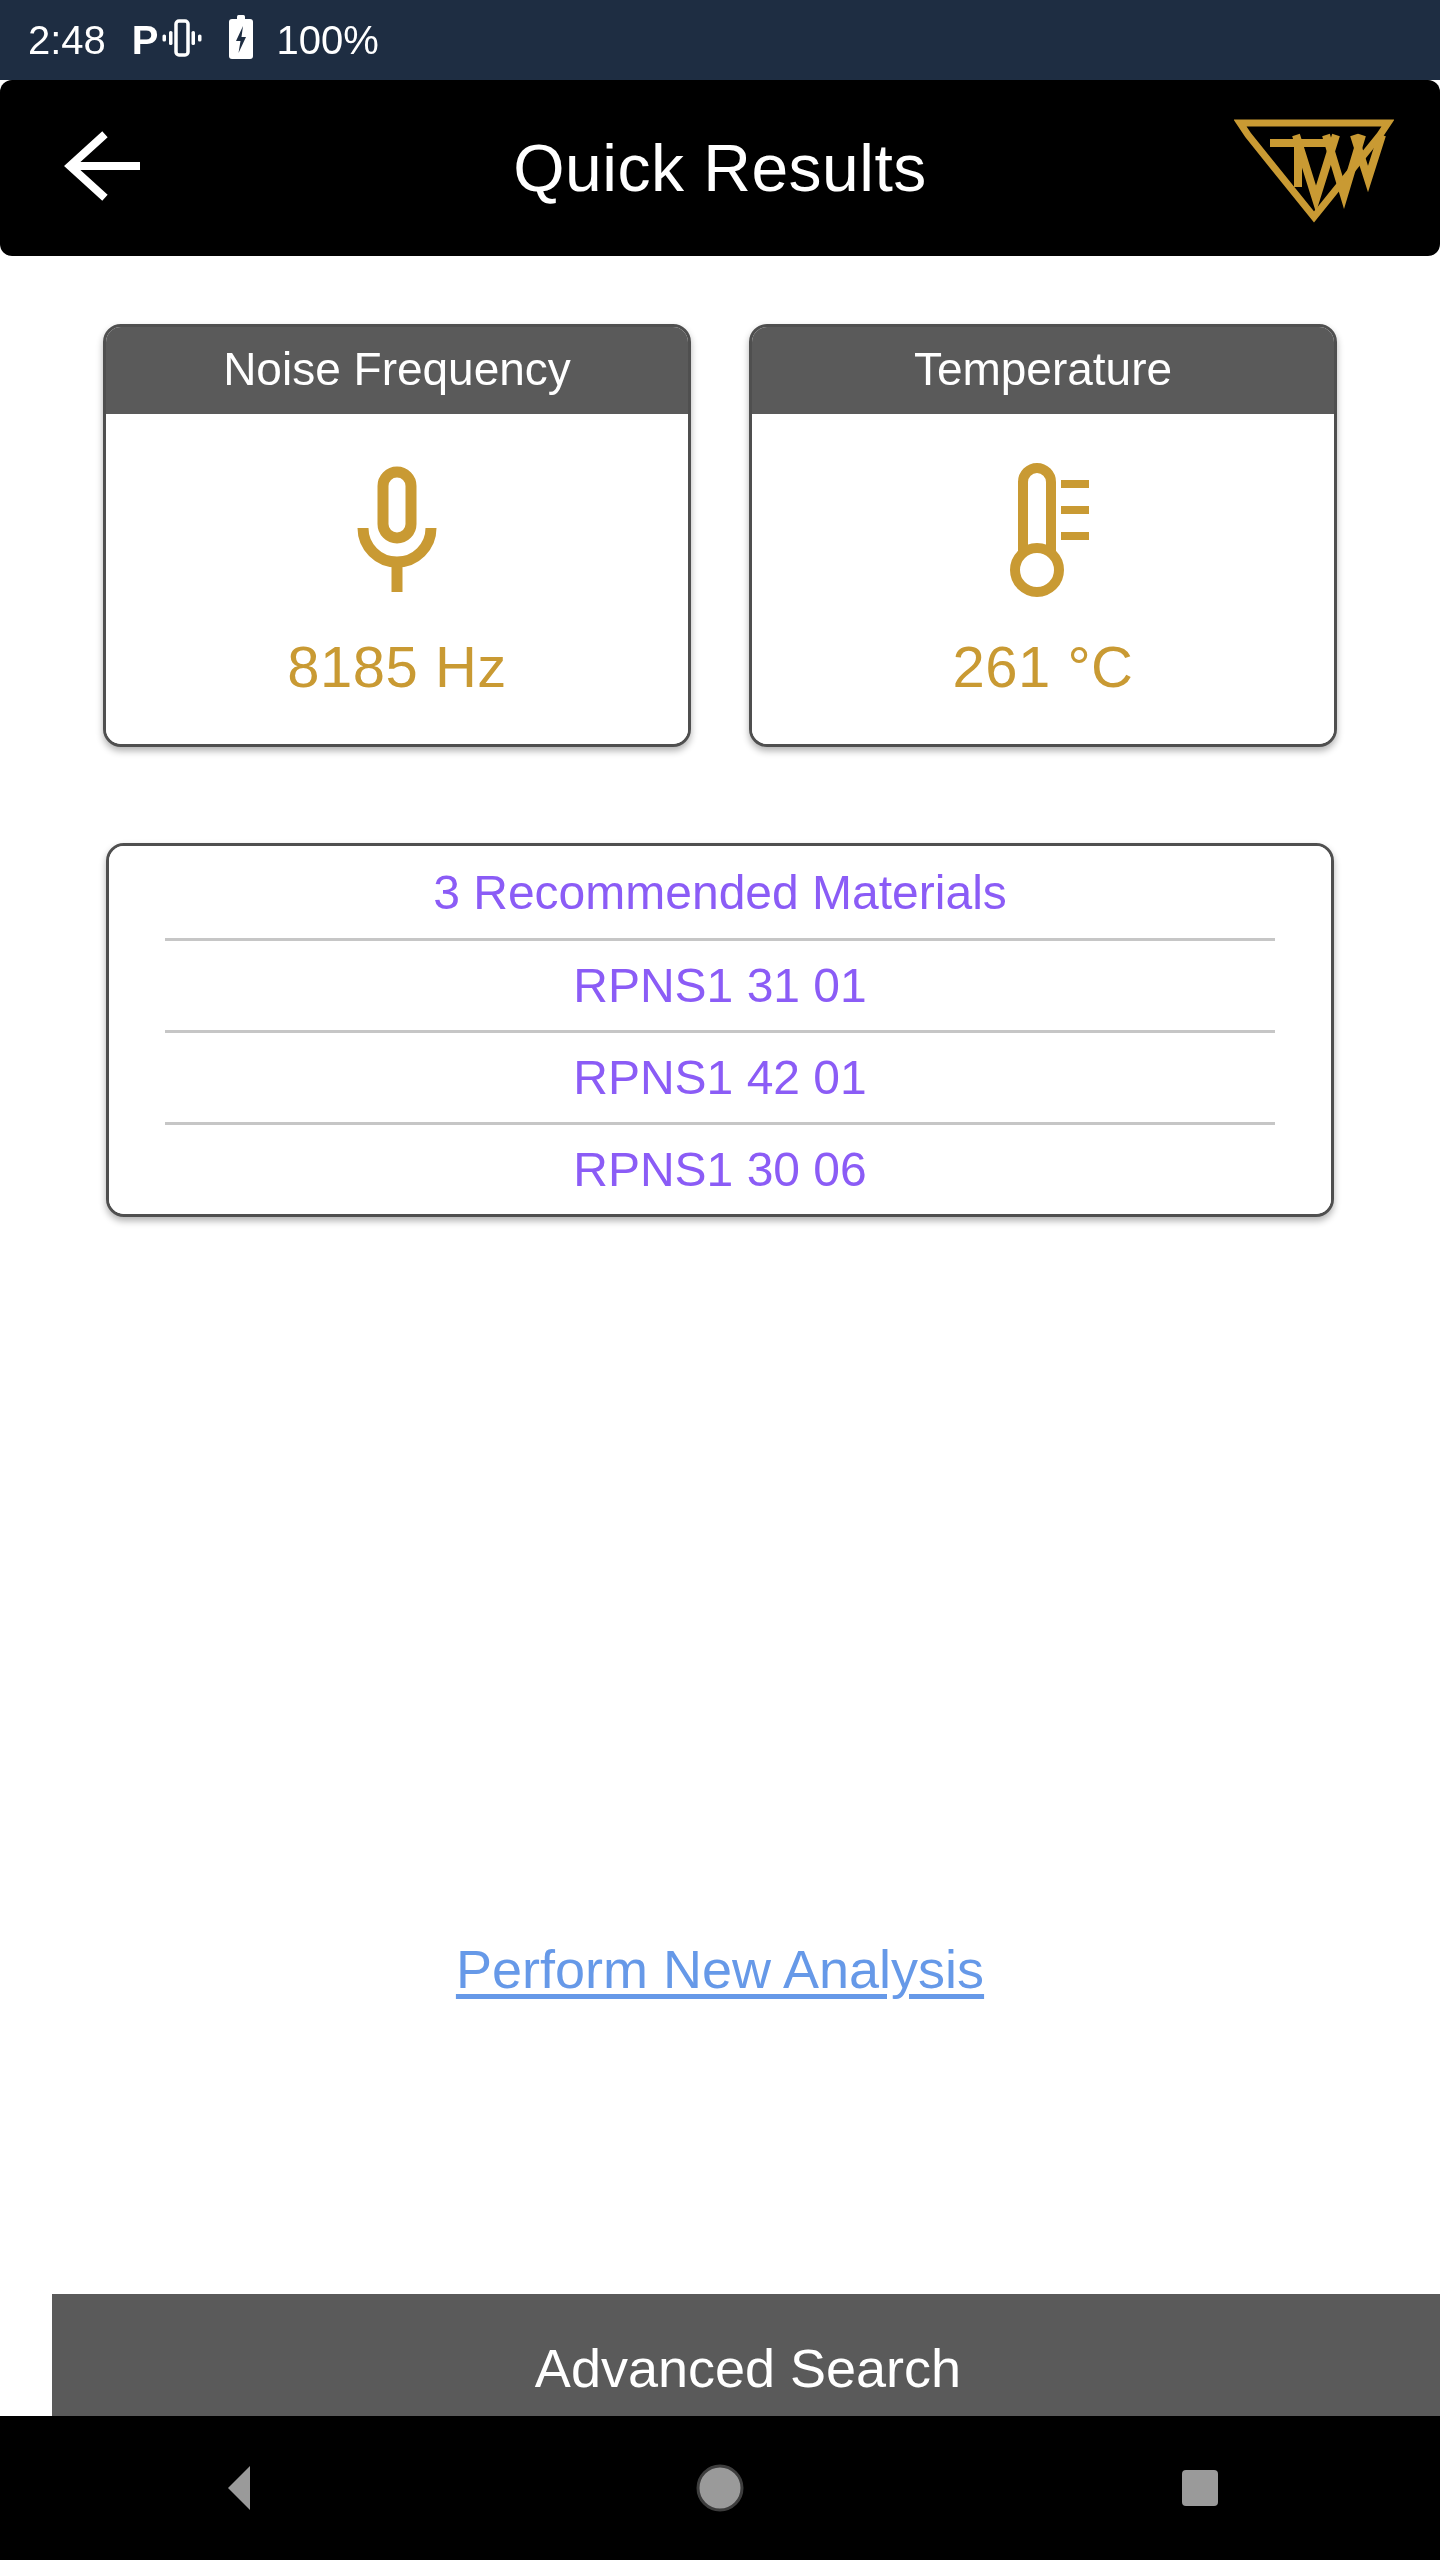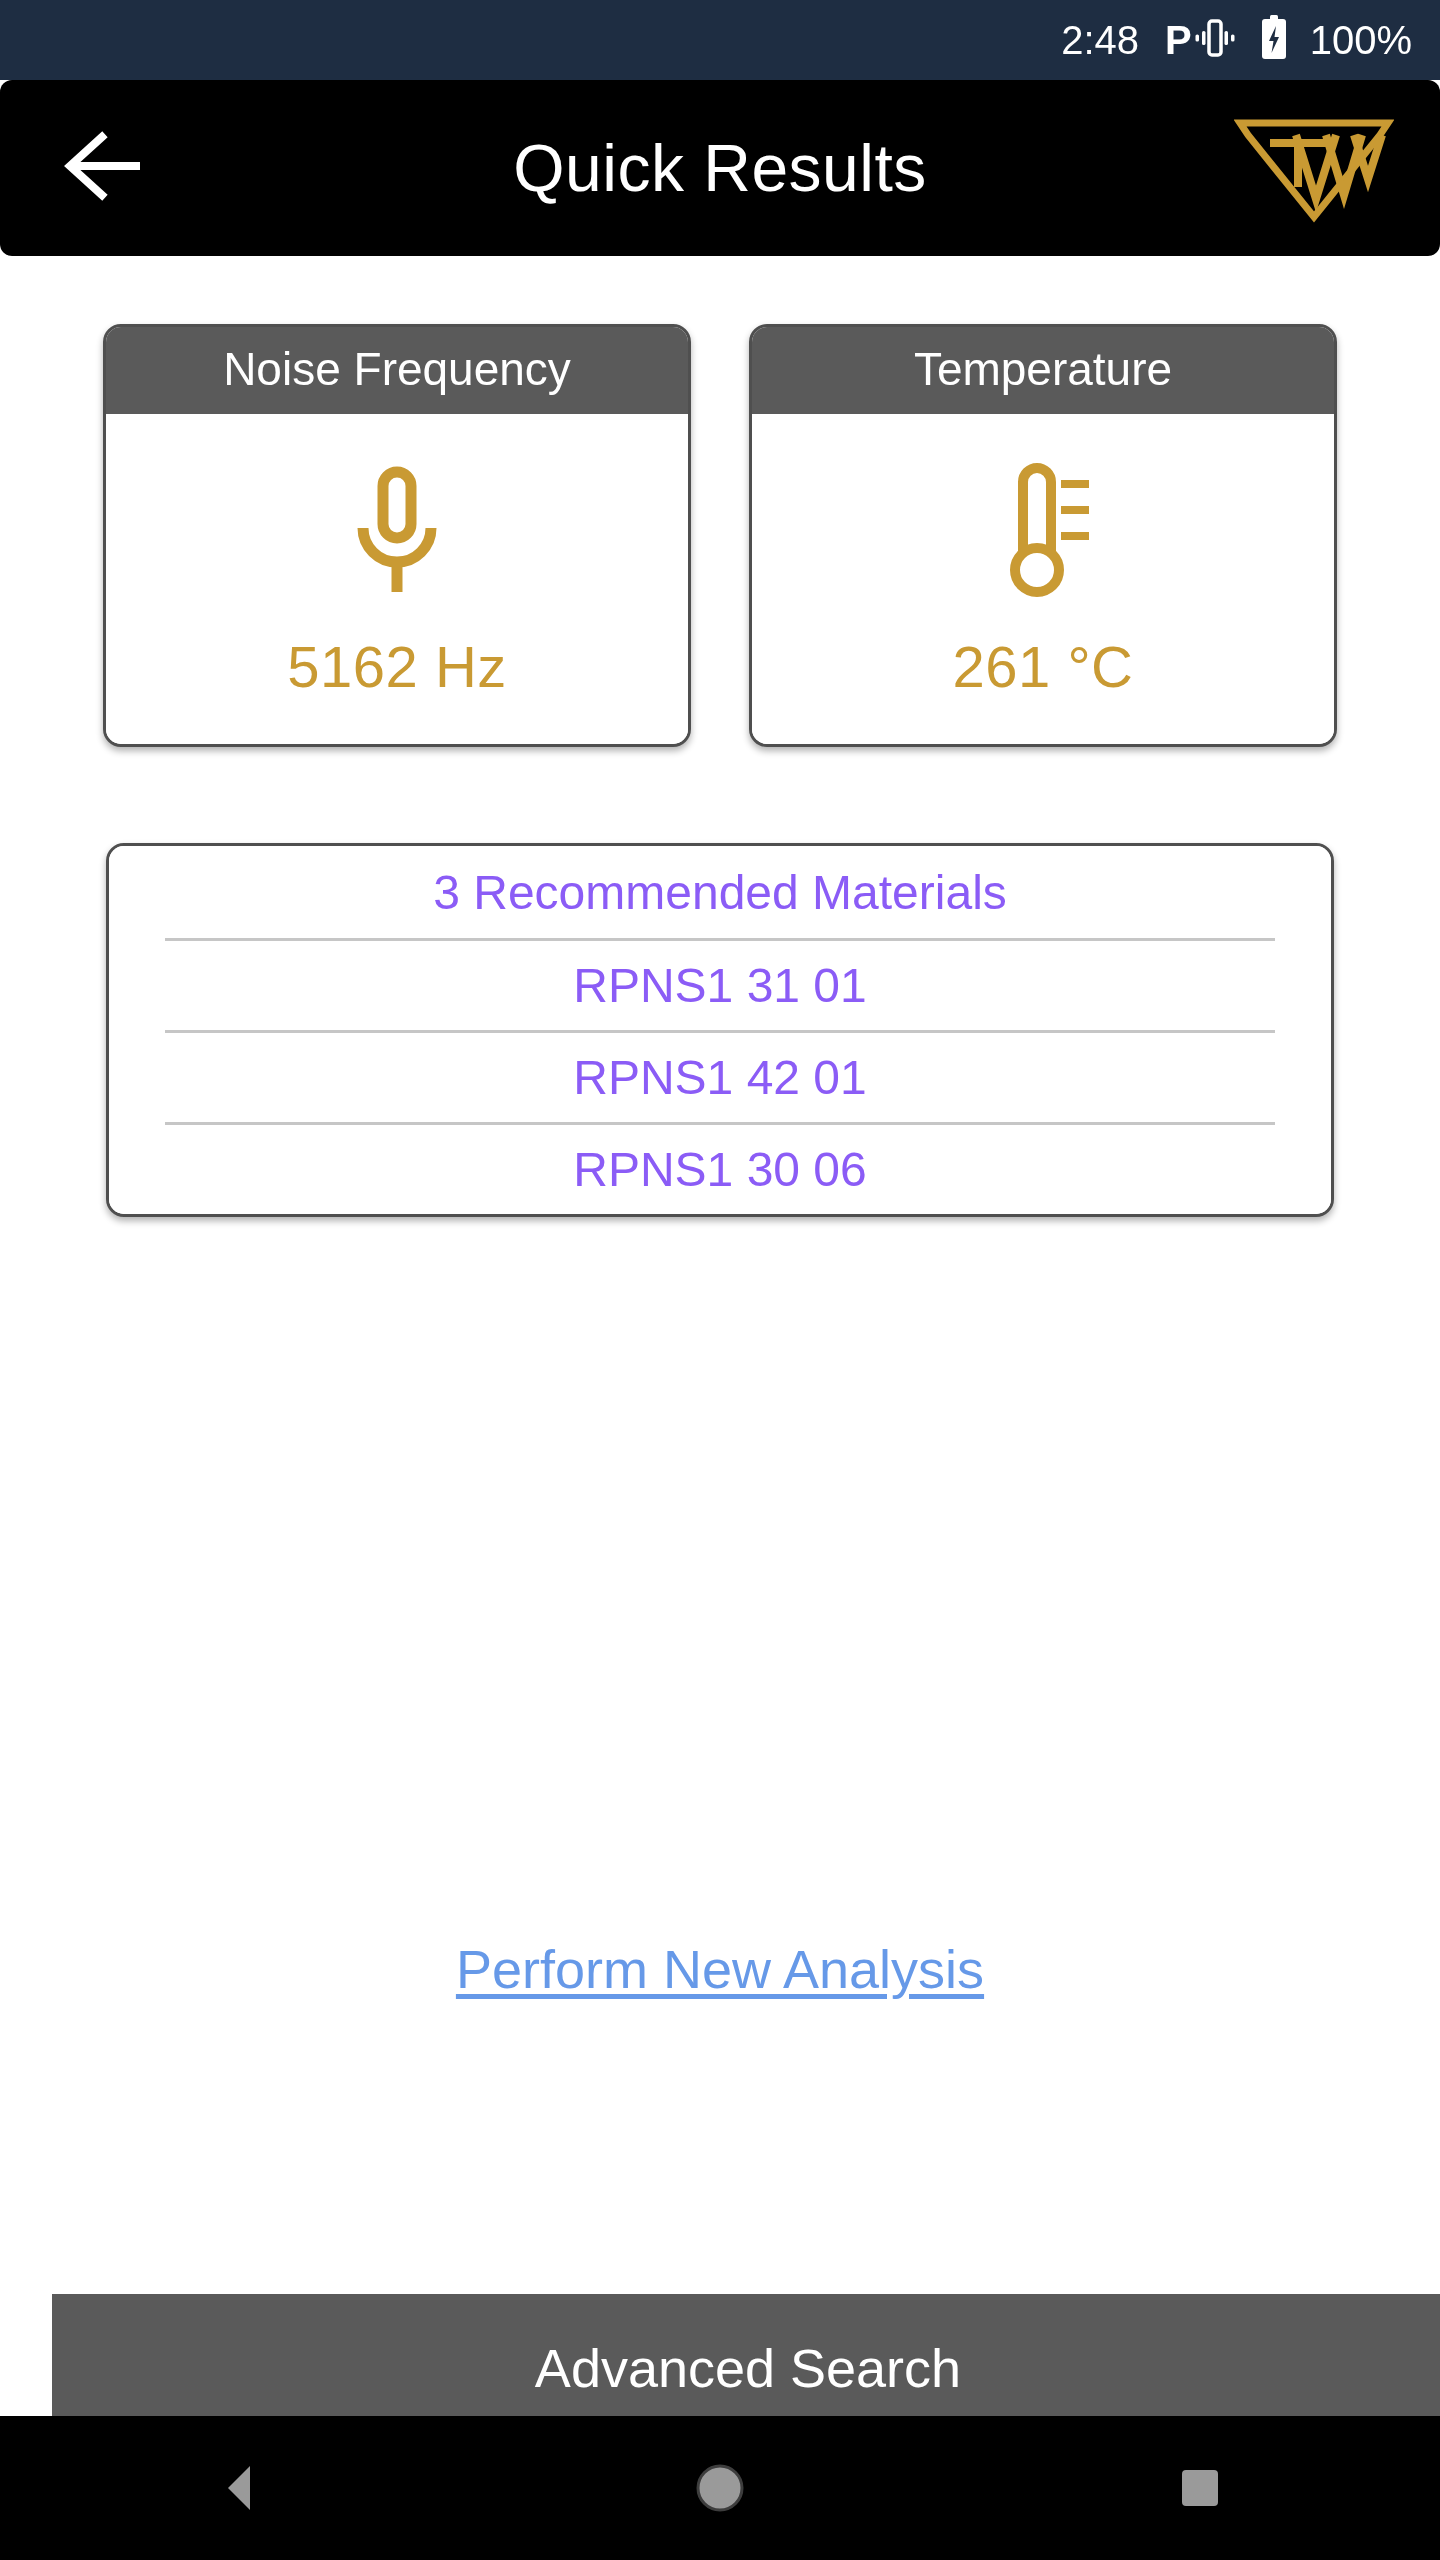--- a/index.html
+++ b/index.html
@@ -8,21 +8,21 @@
     background:#ffffff;
     font-family:"Liberation Sans", sans-serif;
     overflow:hidden;
   }
   #screen { position:relative; width:1440px; height:2560px; background:#ffffff; }
 
   
   .statusbar {
     position:absolute; top:0; left:0; width:1440px; height:80px;
     background:#1e2d42; color:#ffffff;
-    display:flex; align-items:center; justify-content:flex-end;
+    display:flex; align-items:center; justify-content:flex-start;
     padding:0 28px;
   }
   .sb-left { display:flex; align-items:center; gap:26px; }
   .sb-time { font-size:40px; font-weight:400; letter-spacing:0px; line-height:1; }
   .sb-p { font-size:40px; font-weight:700; line-height:1; }
   .sb-right { display:flex; align-items:center; gap:22px; }
   .sb-batt-text { font-size:40px; font-weight:500; line-height:1; }
 
   
   .appbar {
@@ -182,21 +182,21 @@
       <div class="card metric-card">
         <div class="card-head">Noise Frequency</div>
         <div class="card-body">
           <div class="metric-icon">
             <svg width="96" height="132" viewBox="0 0 96 132">
               <rect x="34" y="6" width="28" height="66" rx="14" fill="none" stroke="#c99a33" stroke-width="11"></rect>
               <path d="M14 62 A34 34 0 0 0 82 62" fill="none" stroke="#c99a33" stroke-width="11"></path>
               <line x1="48" y1="96" x2="48" y2="126" stroke="#c99a33" stroke-width="11"></line>
             </svg>
           </div>
-          <div class="metric-value">5162 Hz</div>
+          <div class="metric-value">8185 Hz</div>
         </div>
       </div>
 
       <div class="card metric-card">
         <div class="card-head">Temperature</div>
         <div class="card-body">
           <div class="metric-icon">
             <svg width="104" height="140" viewBox="0 0 104 140">
               <path d="M32 90 L32 20 a14 14 0 0 1 28 0 L60 90" fill="none" stroke="#c99a33" stroke-width="10"></path>
               <circle cx="46" cy="108" r="22" fill="none" stroke="#c99a33" stroke-width="10"></circle>

